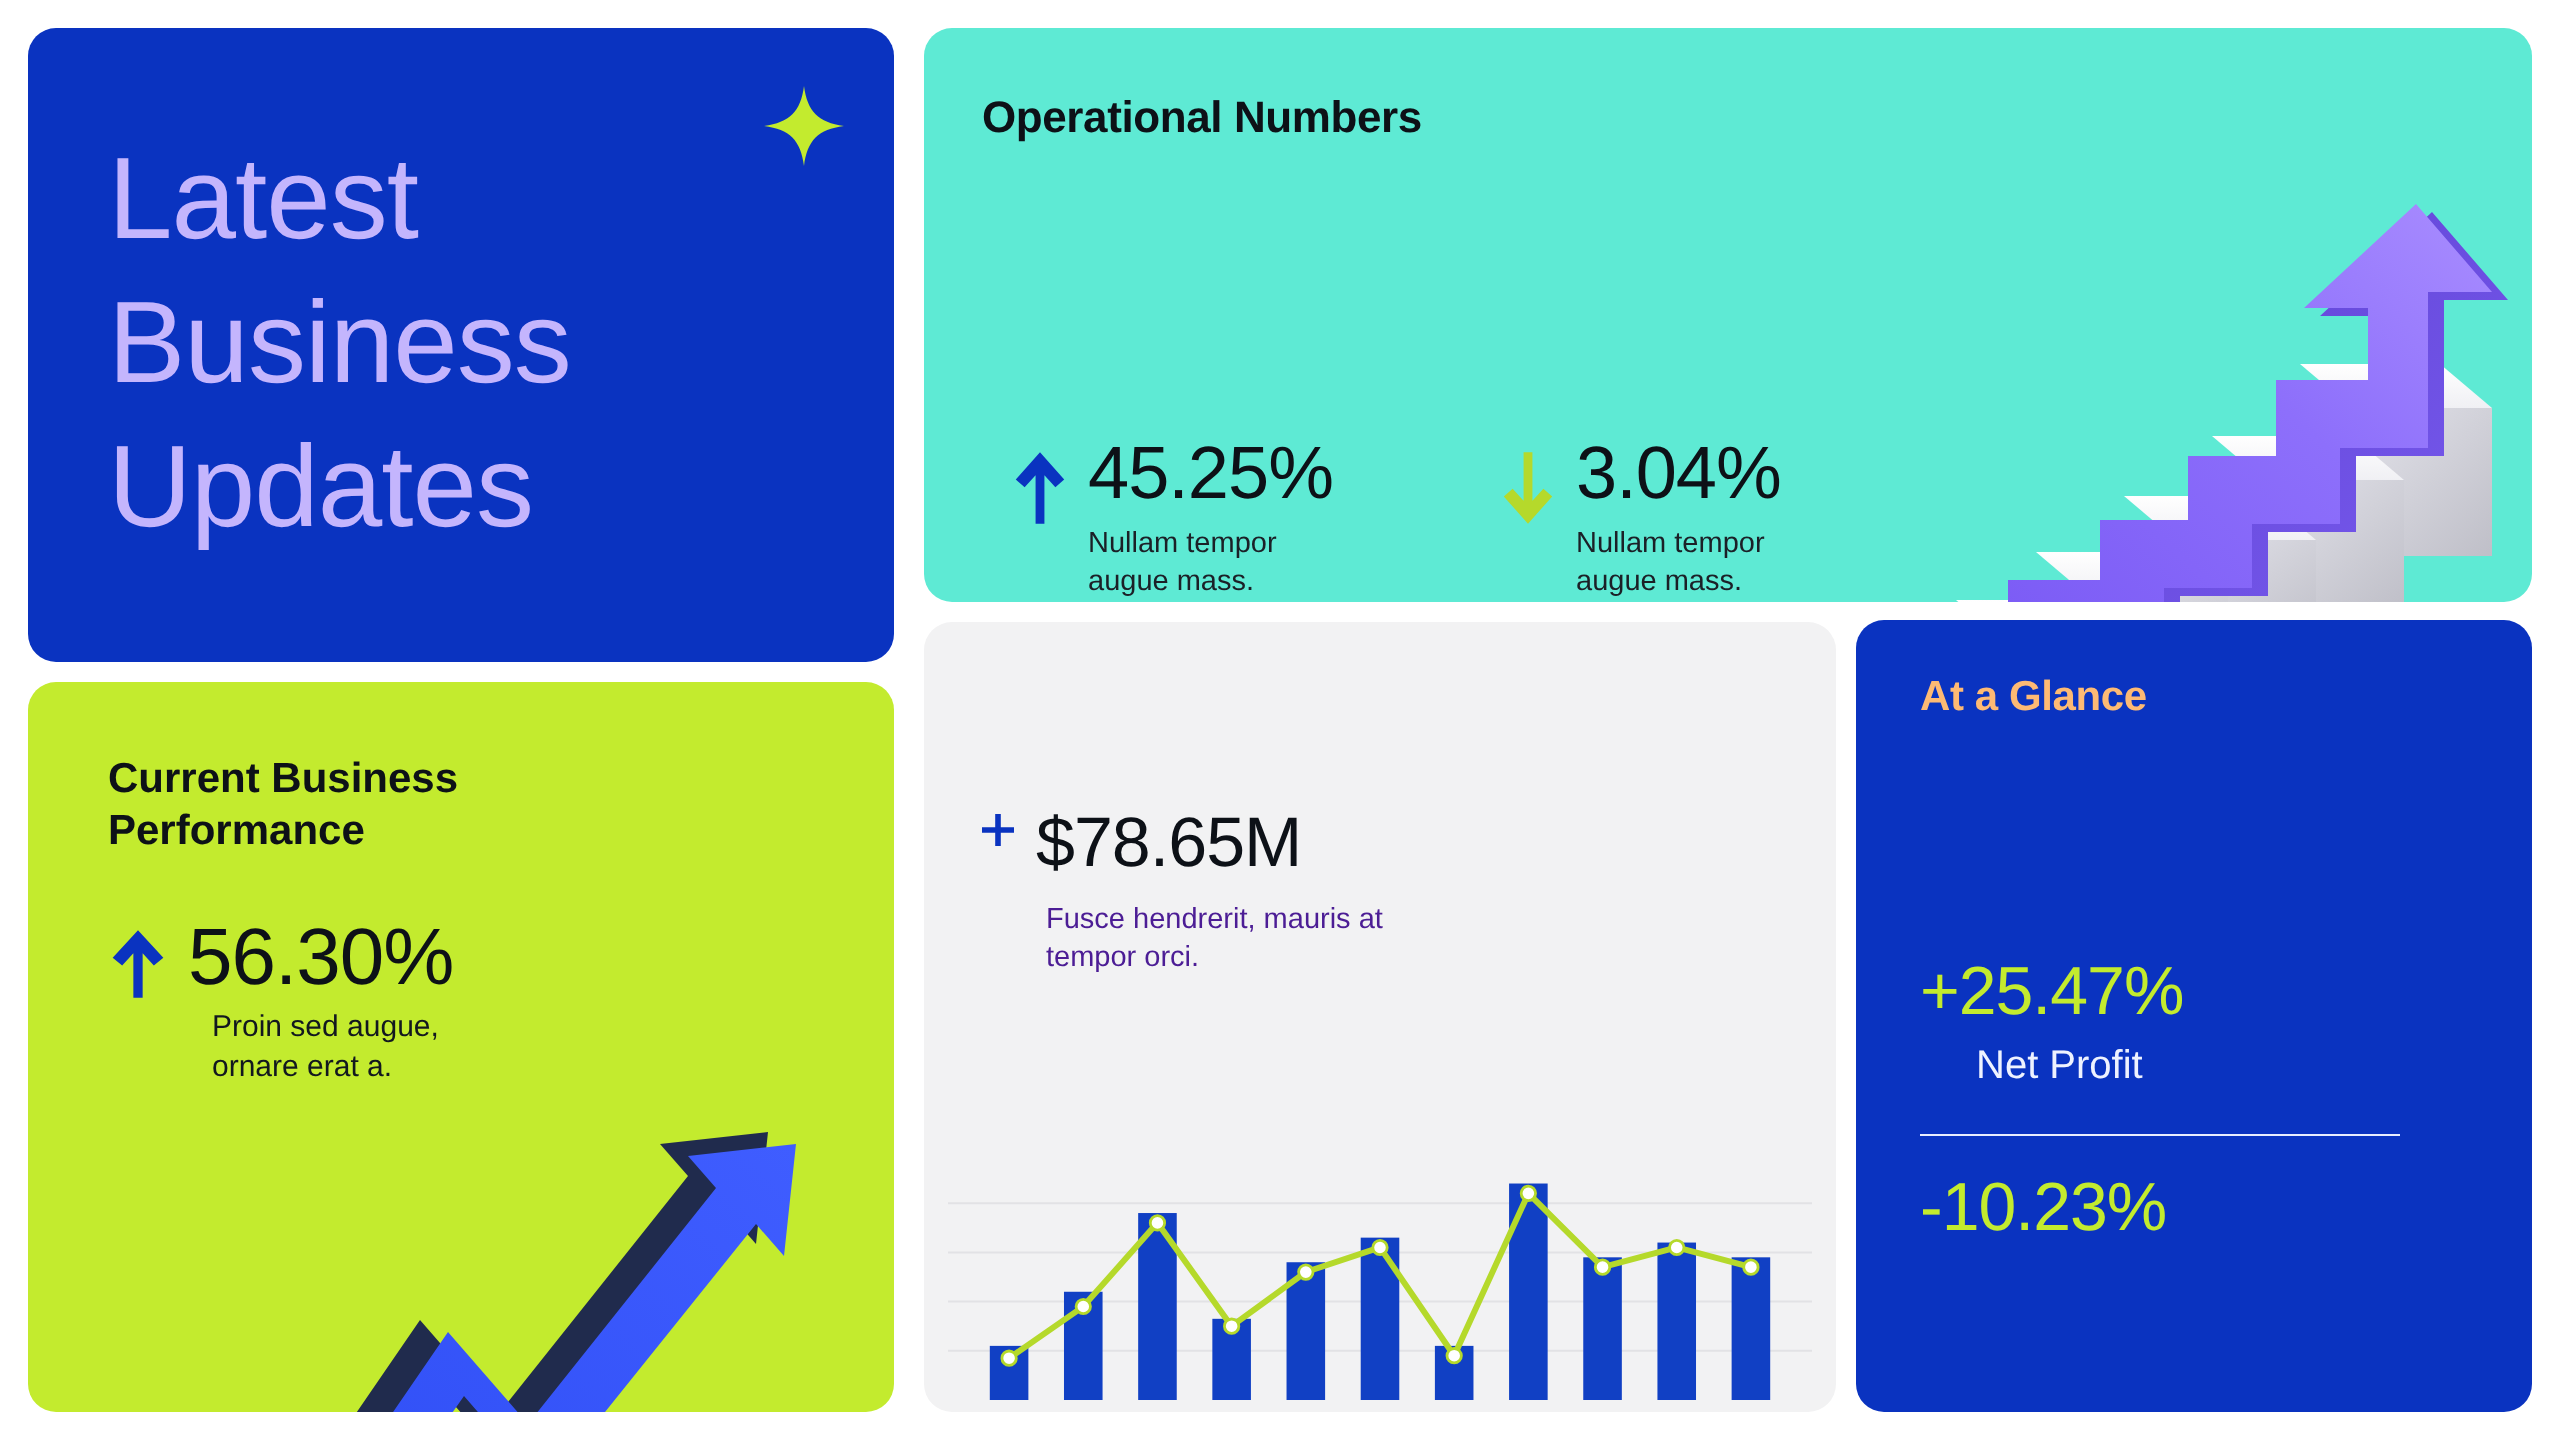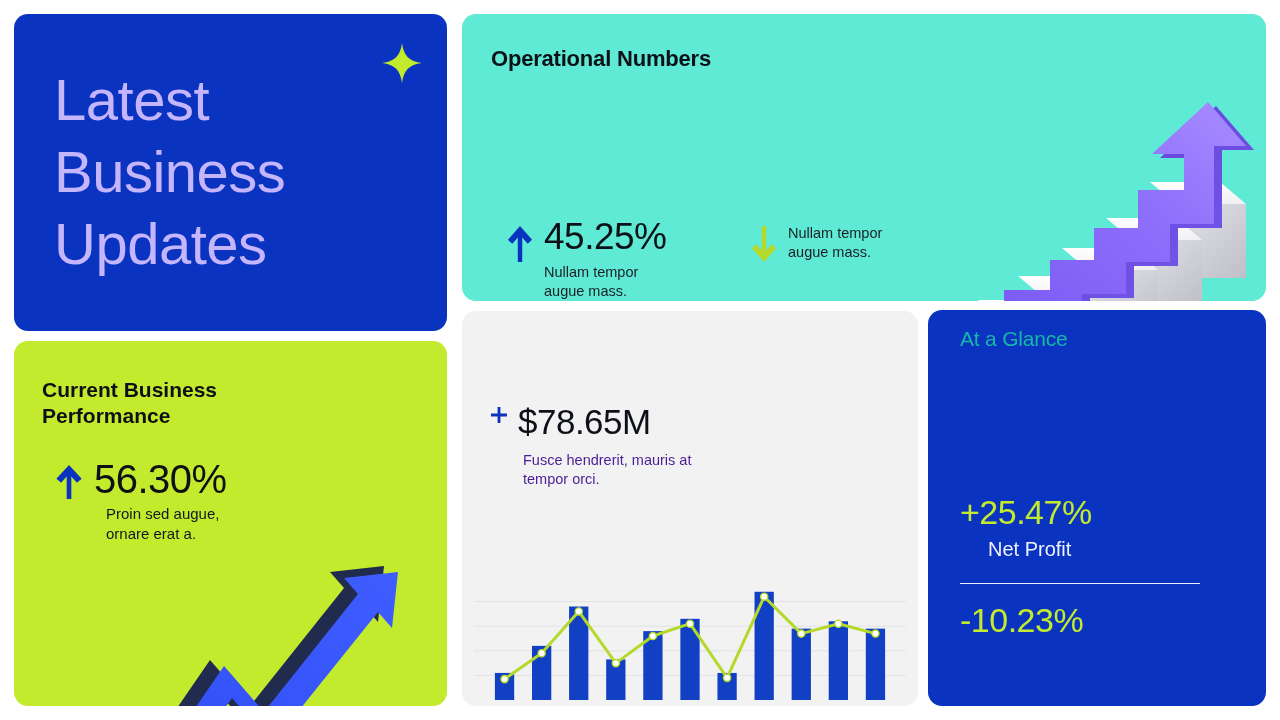--- a/index.html
+++ b/index.html
@@ -27,21 +27,21 @@
   .sparkle { position: absolute; right: 24px; top: 28px; width: 42px; height: 42px; }
 
   
   .perf {
     position: absolute; left: 14px; top: 341px;
     width: 433px; height: 365px;
     background: #c3eb2e; border-radius: 14px;
     overflow: hidden;
   }
   .perf-title {
-    position: absolute; left: 28px; top: 36px; width: 300px;
+    position: absolute; left: 40px; top: 36px; width: 300px;
     color: #0d1117; font-size: 21px; font-weight: bold;
     line-height: 1.22; white-space: pre-line;
   }
   .perf-stat { position: absolute; left: 40px; top: 118px; display: flex; align-items: flex-start; gap: 10px; }
   .perf-arrow { width: 30px; height: 38px; flex: 0 0 auto; margin-top: 4px; }
   .perf-value { color: #0d1117; font-size: 40px; font-weight: 400; line-height: 1; letter-spacing: -0.5px; }
   .perf-sub {
     position: absolute; left: 92px; top: 163px; width: 210px;
     color: #12181f; font-size: 15px; line-height: 1.32; white-space: pre-line;
   }
@@ -87,24 +87,24 @@
   .plot { position: absolute; left: 12px; top: 262px; width: 432px; height: 133px; }
 
   
   .glance {
     position: absolute; left: 928px; top: 310px;
     width: 338px; height: 396px;
     background: #0a33c0; border-radius: 14px;
     overflow: hidden;
   }
   .glance-title {
-    position: absolute; left: 32px; top: 17px;
-    color: #14b8a6; font-size: 21px; font-weight: normal; letter-spacing: -0.2px;
-  }
-  .glance-rows { position: absolute; left: 32px; top: 184px; width: 250px; }
+    position: absolute; left: 32px; top: 27px;
+    color: #fdba74; font-size: 21px; font-weight: bold; letter-spacing: -0.2px;
+  }
+  .glance-rows { position: absolute; left: 32px; top: 168px; width: 250px; }
   .g-value { color: #c3eb2e; font-size: 34px; line-height: 1.08; letter-spacing: -0.5px; }
   .g-label { color: #eef2ff; font-size: 20px; margin-top: 7px; margin-left: 28px; }
   .g-divider { height: 1px; background: #e8edff; margin: 22px 0 18px 0; width: 240px; }
 </style>
 </head>
 <body>
 
 <div class="stage">
 
   <section class="hero">
@@ -157,20 +157,21 @@
           <span class="metric-sub">Nullam tempor
 augue mass.</span>
         </div>
       </div>
 
       <div class="metric">
         <svg class="metric-arrow" viewBox="0 0 26 38">
           <path d="M13 36 L1.5 23 L5.7 19.3 L10.9 25.1 L10.9 2 L15.1 2 L15.1 25.1 L20.3 19.3 L24.5 23 Z" fill="#b5d92b"></path>
         </svg>
         <div class="metric-body">
+          <span class="metric-value">3.04%</span>
           <span class="metric-sub">Nullam tempor
 augue mass.</span>
         </div>
       </div>
 
     </div>
 
     <svg class="ops-art" viewBox="0 0 330 292">
       <defs>
         <linearGradient id="stepTop" x1="0" y1="0" x2="0" y2="1">

